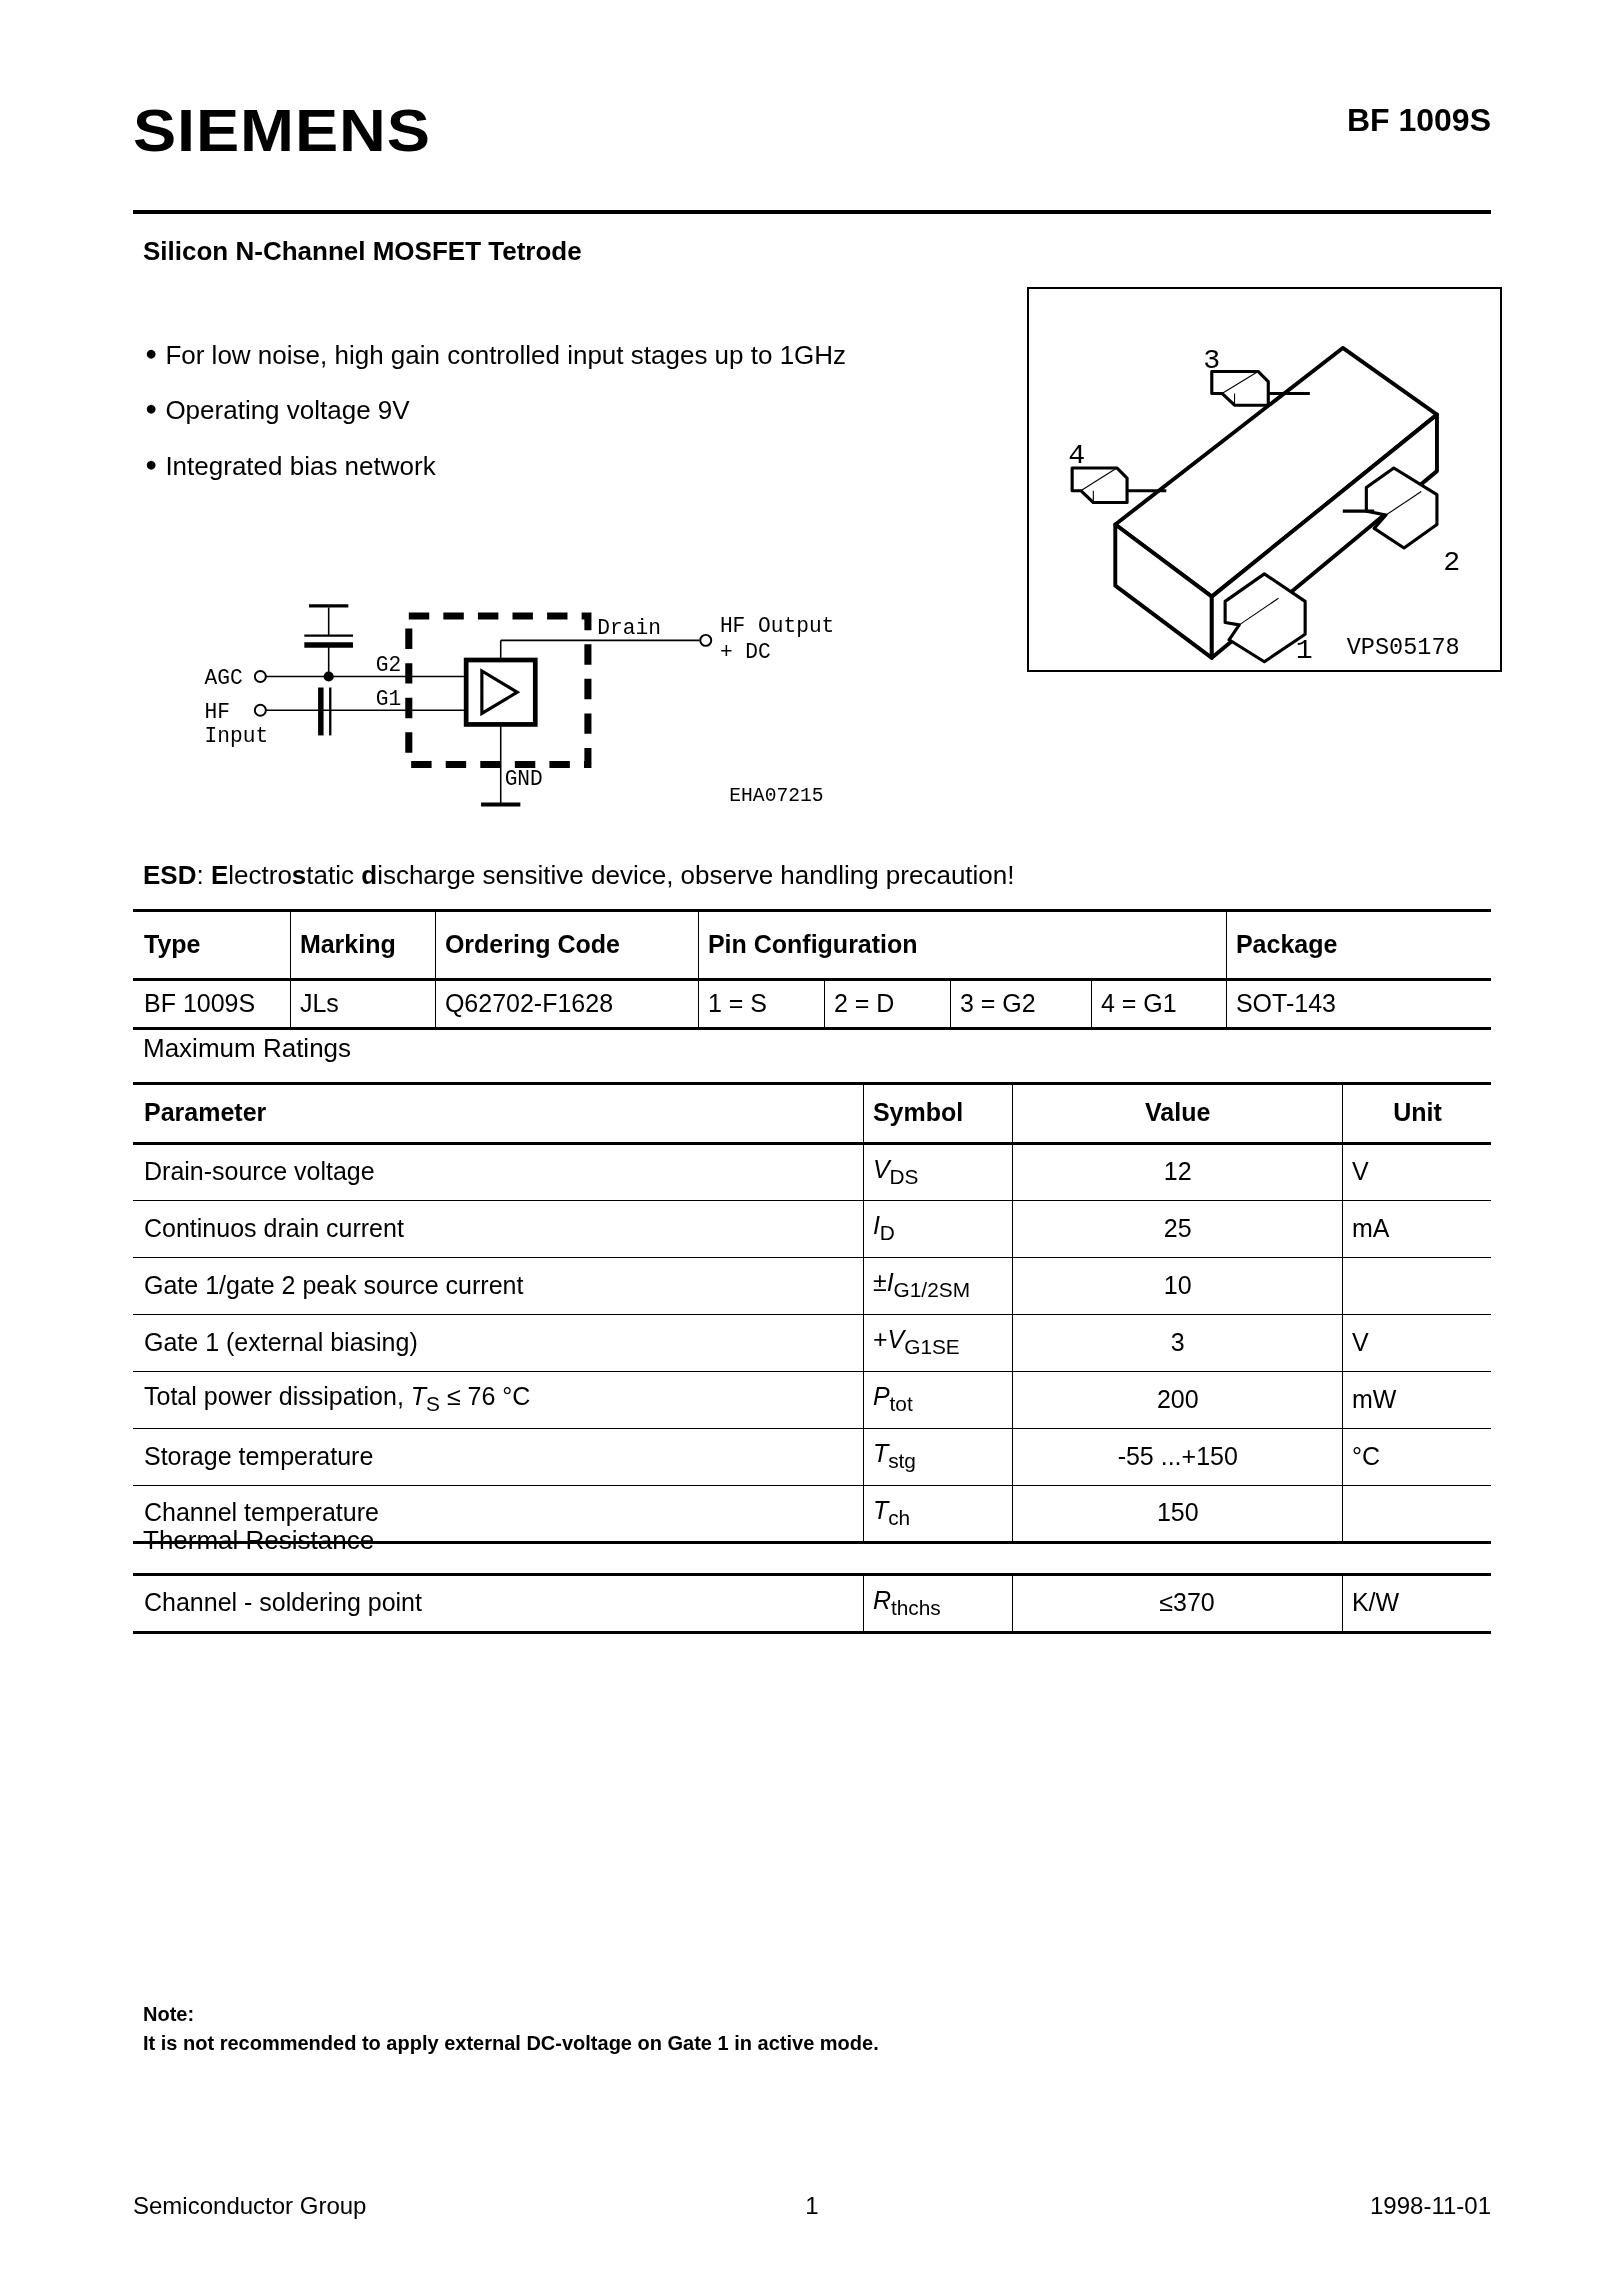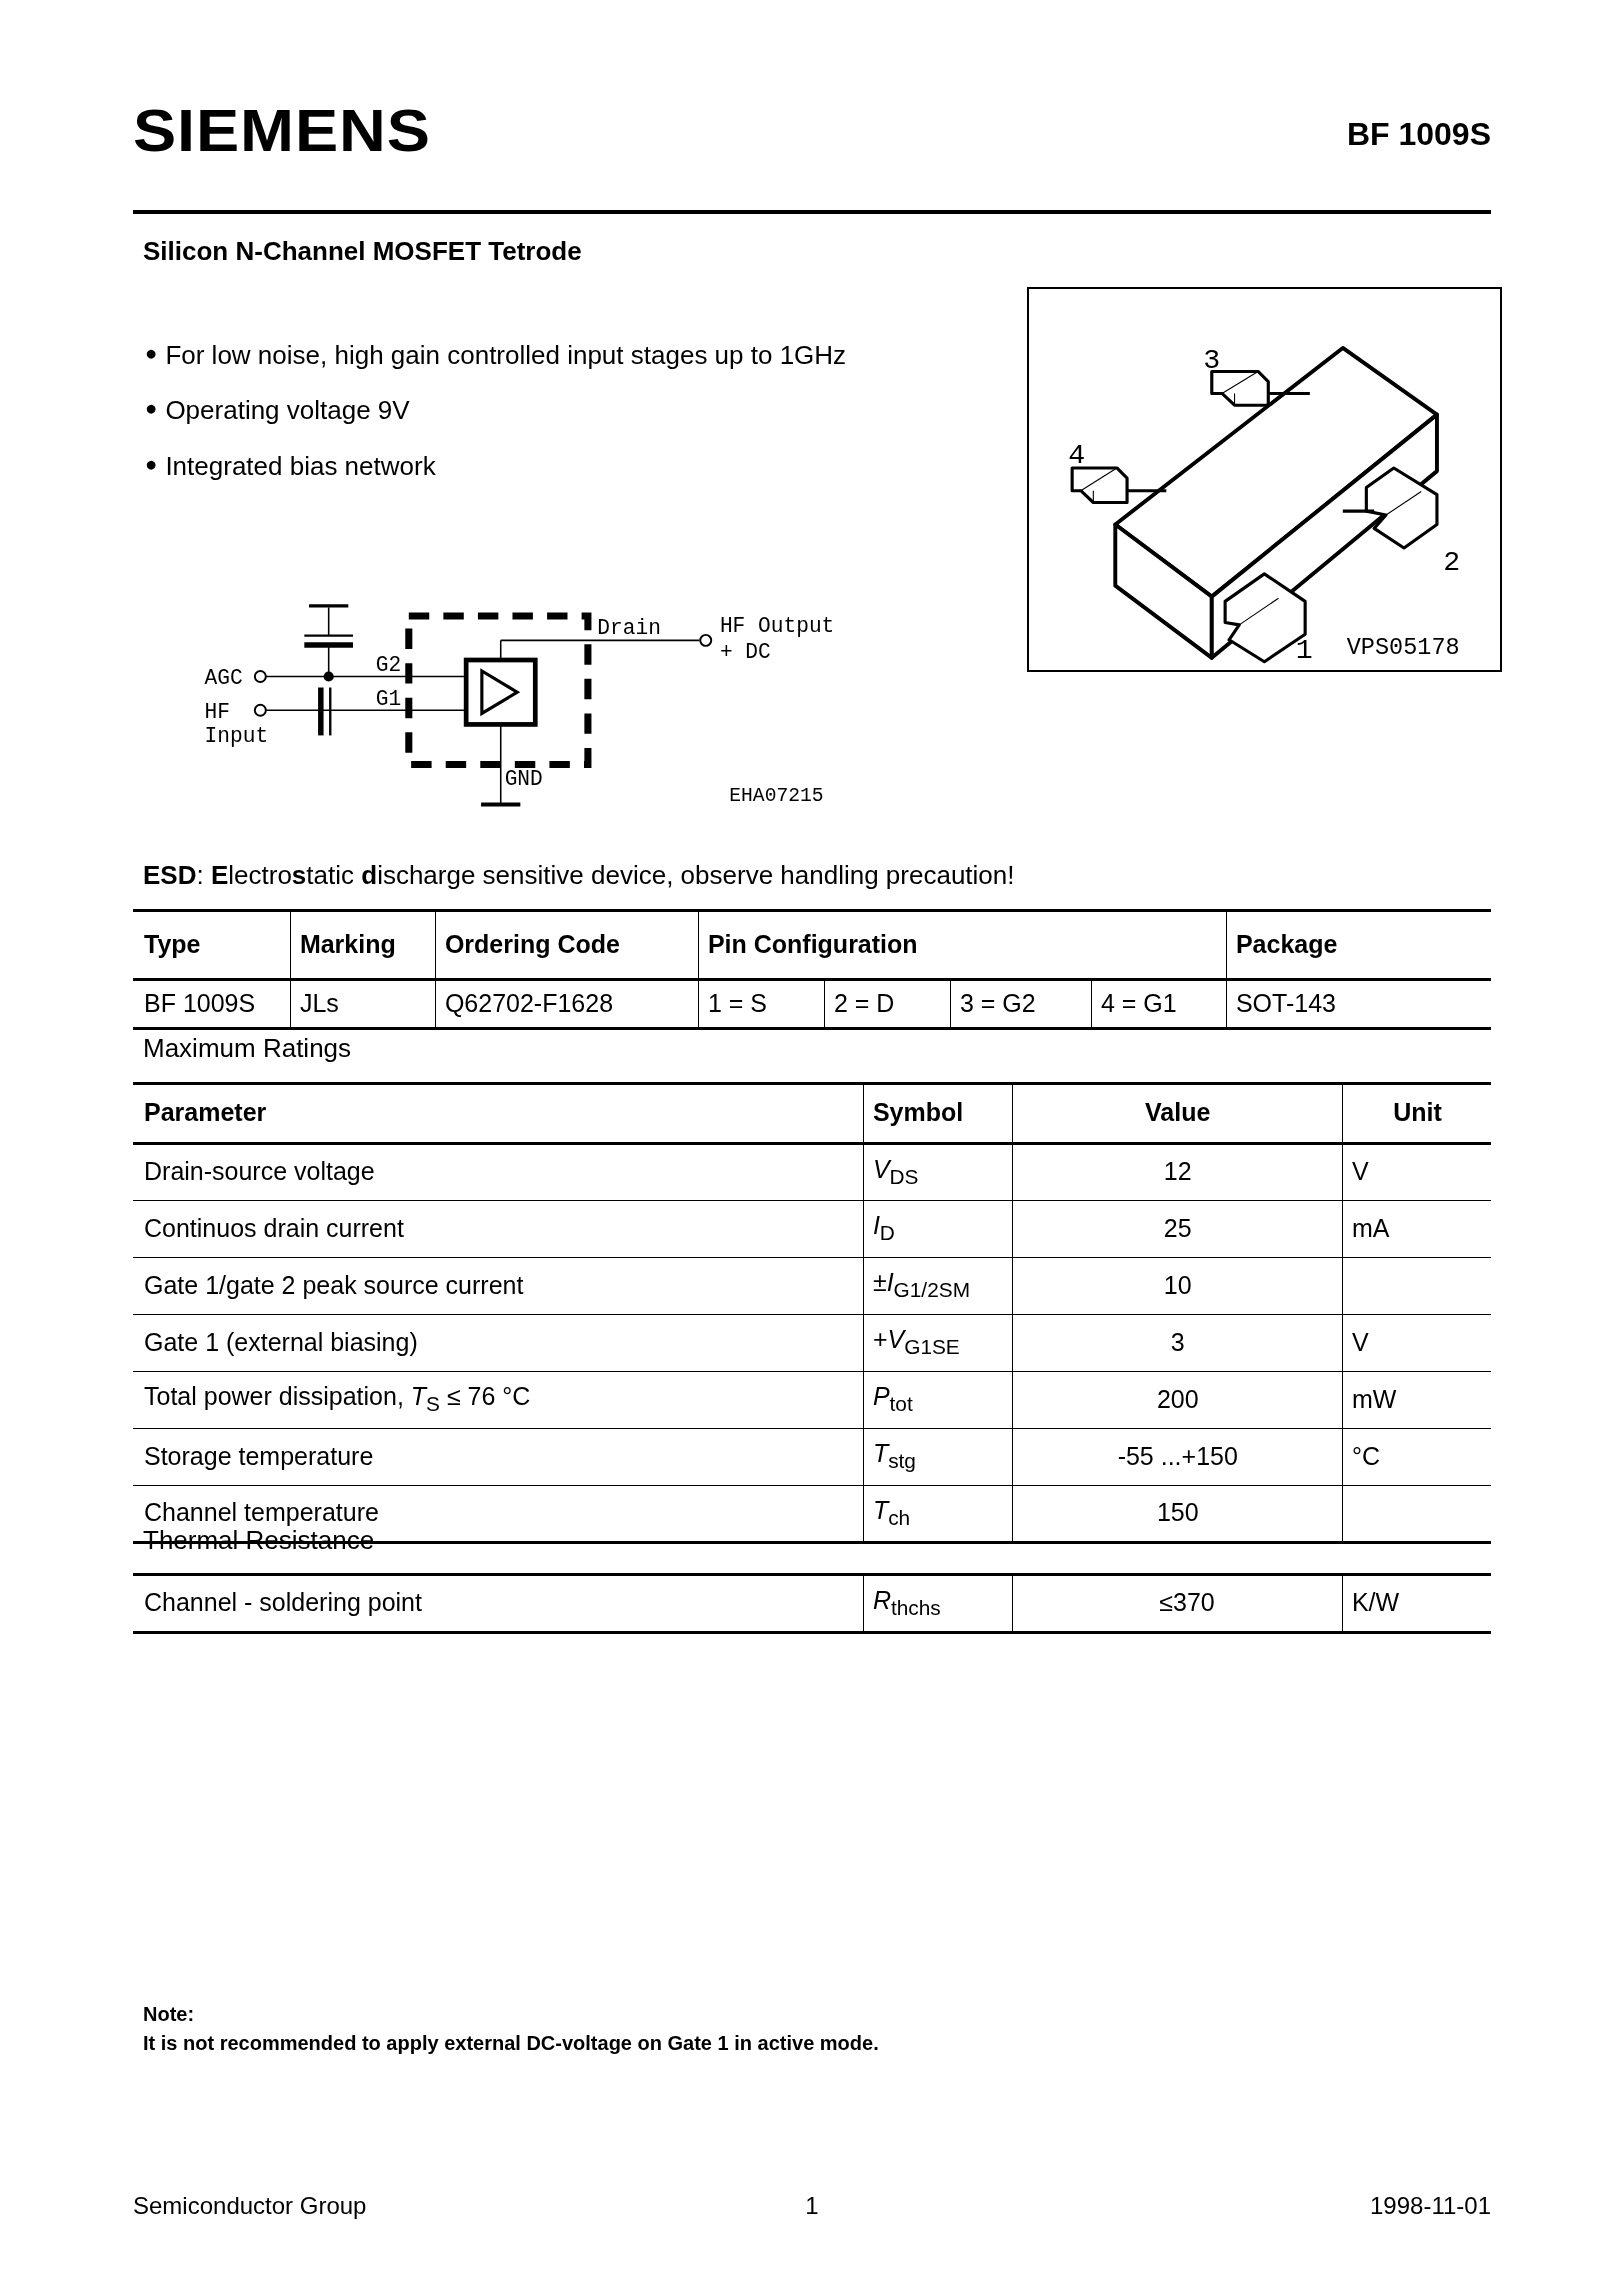--- a/index.html
+++ b/index.html
@@ -22,21 +22,20 @@
     overflow: hidden;
   }
 
   
   .header {
     position: absolute;
     left: 133px;
     top: 102px;
     width: 1358px;
     display: flex;
-    align-items: flex-end;
     justify-content: space-between;
   }
   .brand {
     font-family: "Liberation Sans", sans-serif;
     font-weight: bold;
     font-size: 60px;
     letter-spacing: 0.8px;
     line-height: 0.95;
     transform: scaleX(1.08);
     transform-origin: left bottom;

